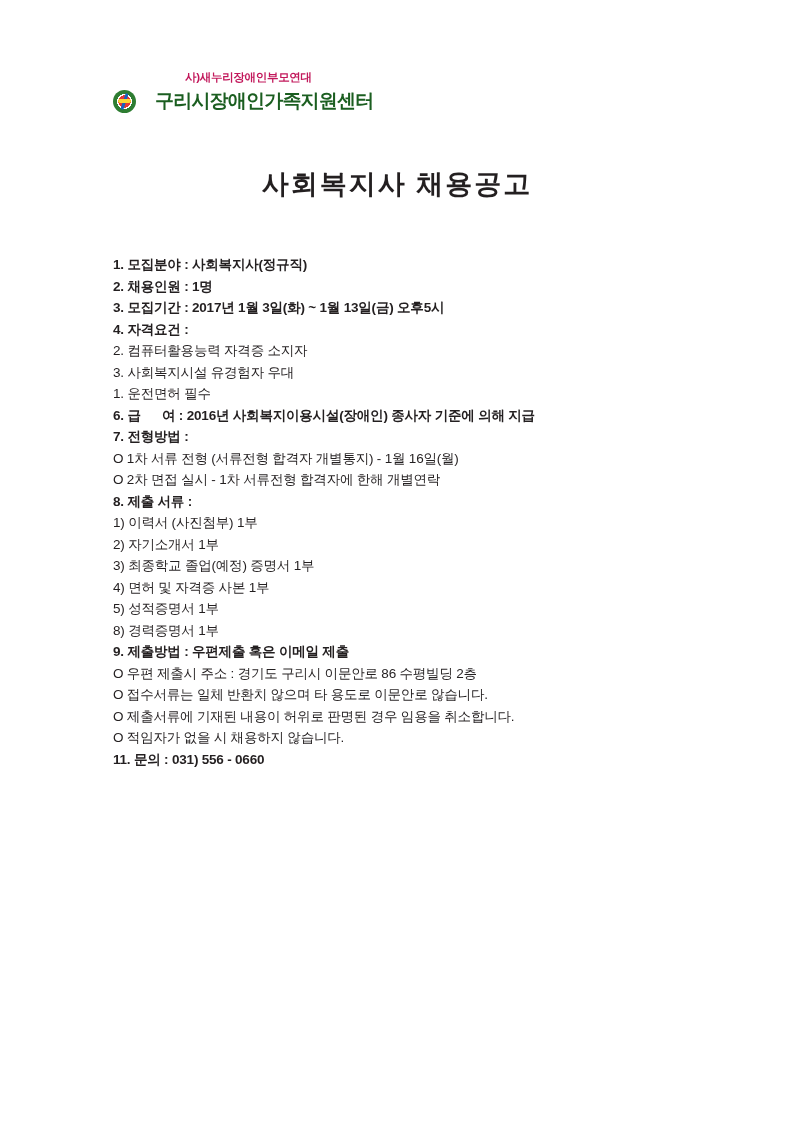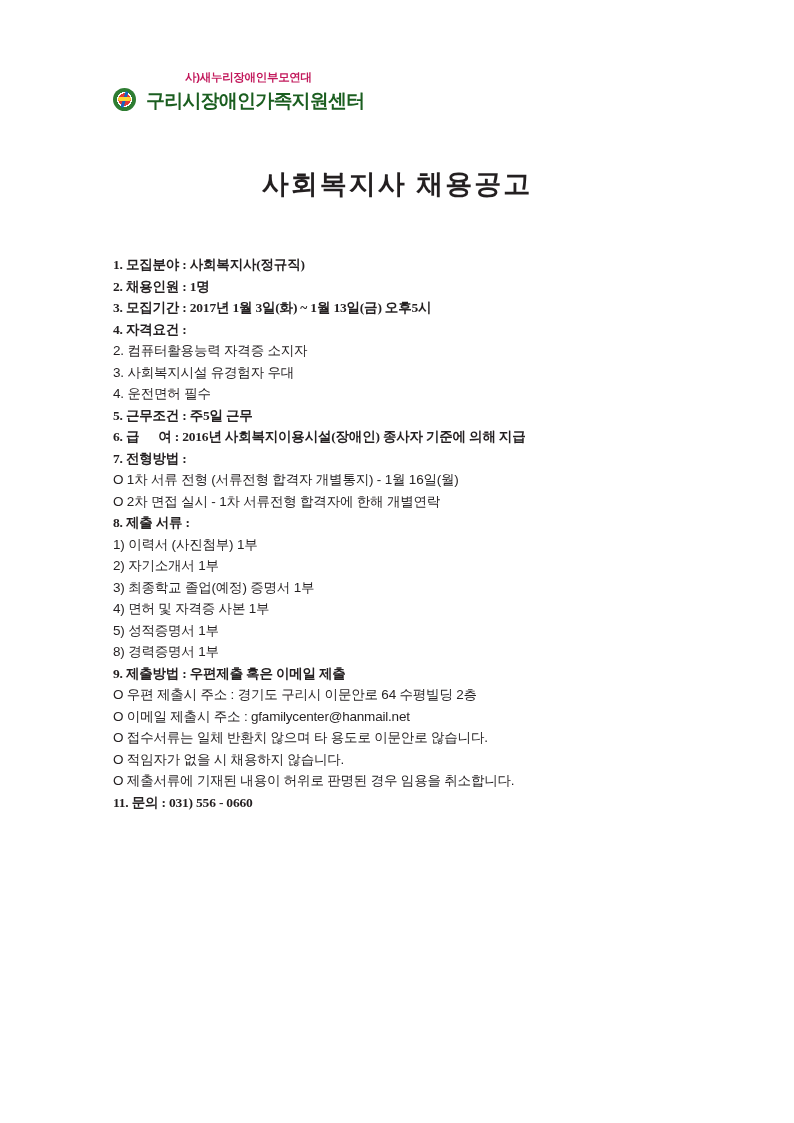--- a/index.html
+++ b/index.html
@@ -32,21 +32,22 @@
     font-size: 11.5px;
     font-weight: bold;
     color: #c2185b;
     letter-spacing: -0.3px;
     margin-left: 72px;
     margin-bottom: 3px;
     white-space: nowrap;
   }
   .logo-row {
     display: flex;
-    gap: 10px;
+    align-items: center;
+    gap: 19px;
   }
   .logo-mark {
     width: 23px;
     height: 23px;
     border-radius: 50%;
     background: radial-gradient(circle at 50% 50%, #e53935 0 38%, #ffffff 38% 46%, #2e7d32 46% 100%);
     position: relative;
     flex: 0 0 auto;
   }
   .logo-mark::before {
@@ -101,21 +102,20 @@
   }
   .line {
     font-size: 13.5px;
     line-height: 21.5px;
     letter-spacing: -0.2px;
     white-space: pre;
     color: #231f20;
   }
   .line.bold {
     font-weight: bold;
-    font-family: Liberation Serif, serif;
   }
 </style>
 </head>
 <body>
 
 <div class="page">
 
   <div class="logo-block">
     <div class="logo-tagline">사)새누리장애인부모연대</div>
     <div class="logo-row">
@@ -126,35 +126,33 @@
 
   <div class="doc-title">사회복지사 채용공고</div>
 
   <div class="content">
       <div class="line bold">1. 모집분야 : 사회복지사(정규직)</div>
       <div class="line bold">2. 채용인원 : 1명</div>
       <div class="line bold">3. 모집기간 : 2017년 1월 3일(화) ~ 1월 13일(금) 오후5시</div>
       <div class="line bold">4. 자격요건 :</div>
       <div class="line">2. 컴퓨터활용능력 자격증 소지자</div>
       <div class="line">3. 사회복지시설 유경험자 우대</div>
-      <div class="line">4. 운전면허 필수</div>
-      <div class="line bold">5. 근무조건 : 주5일 근무</div>
+      <div class="line">1. 운전면허 필수</div>
       <div class="line bold">6. 급      여 : 2016년 사회복지이용시설(장애인) 종사자 기준에 의해 지급</div>
       <div class="line bold">7. 전형방법 :</div>
       <div class="line">О 1차 서류 전형 (서류전형 합격자 개별통지) - 1월 16일(월)</div>
       <div class="line">О 2차 면접 실시 - 1차 서류전형 합격자에 한해 개별연락</div>
       <div class="line bold">8. 제출 서류 :</div>
       <div class="line">1) 이력서 (사진첨부) 1부</div>
       <div class="line">2) 자기소개서 1부</div>
       <div class="line">3) 최종학교 졸업(예정) 증명서 1부</div>
       <div class="line">4) 면허 및 자격증 사본 1부</div>
       <div class="line">5) 성적증명서 1부</div>
       <div class="line">8) 경력증명서 1부</div>
       <div class="line bold">9. 제출방법 : 우편제출 혹은 이메일 제출</div>
-      <div class="line">О 우편 제출시 주소 : 경기도 구리시 이문안로 64 수평빌딩 2층</div>
-      <div class="line">О 이메일 제출시 주소 : gfamilycenter@hanmail.net</div>
+      <div class="line">О 우편 제출시 주소 : 경기도 구리시 이문안로 86 수평빌딩 2층</div>
       <div class="line">О 접수서류는 일체 반환치 않으며 타 용도로 이문안로 않습니다.</div>
+      <div class="line">О 제출서류에 기재된 내용이 허위로 판명된 경우 임용을 취소합니다.</div>
       <div class="line">О 적임자가 없을 시 채용하지 않습니다.</div>
-      <div class="line">О 제출서류에 기재된 내용이 허위로 판명된 경우 임용을 취소합니다.</div>
       <div class="line bold">11. 문의 : 031) 556 - 0660</div>
     </div>
 
 </div>
 
 </body></html>

